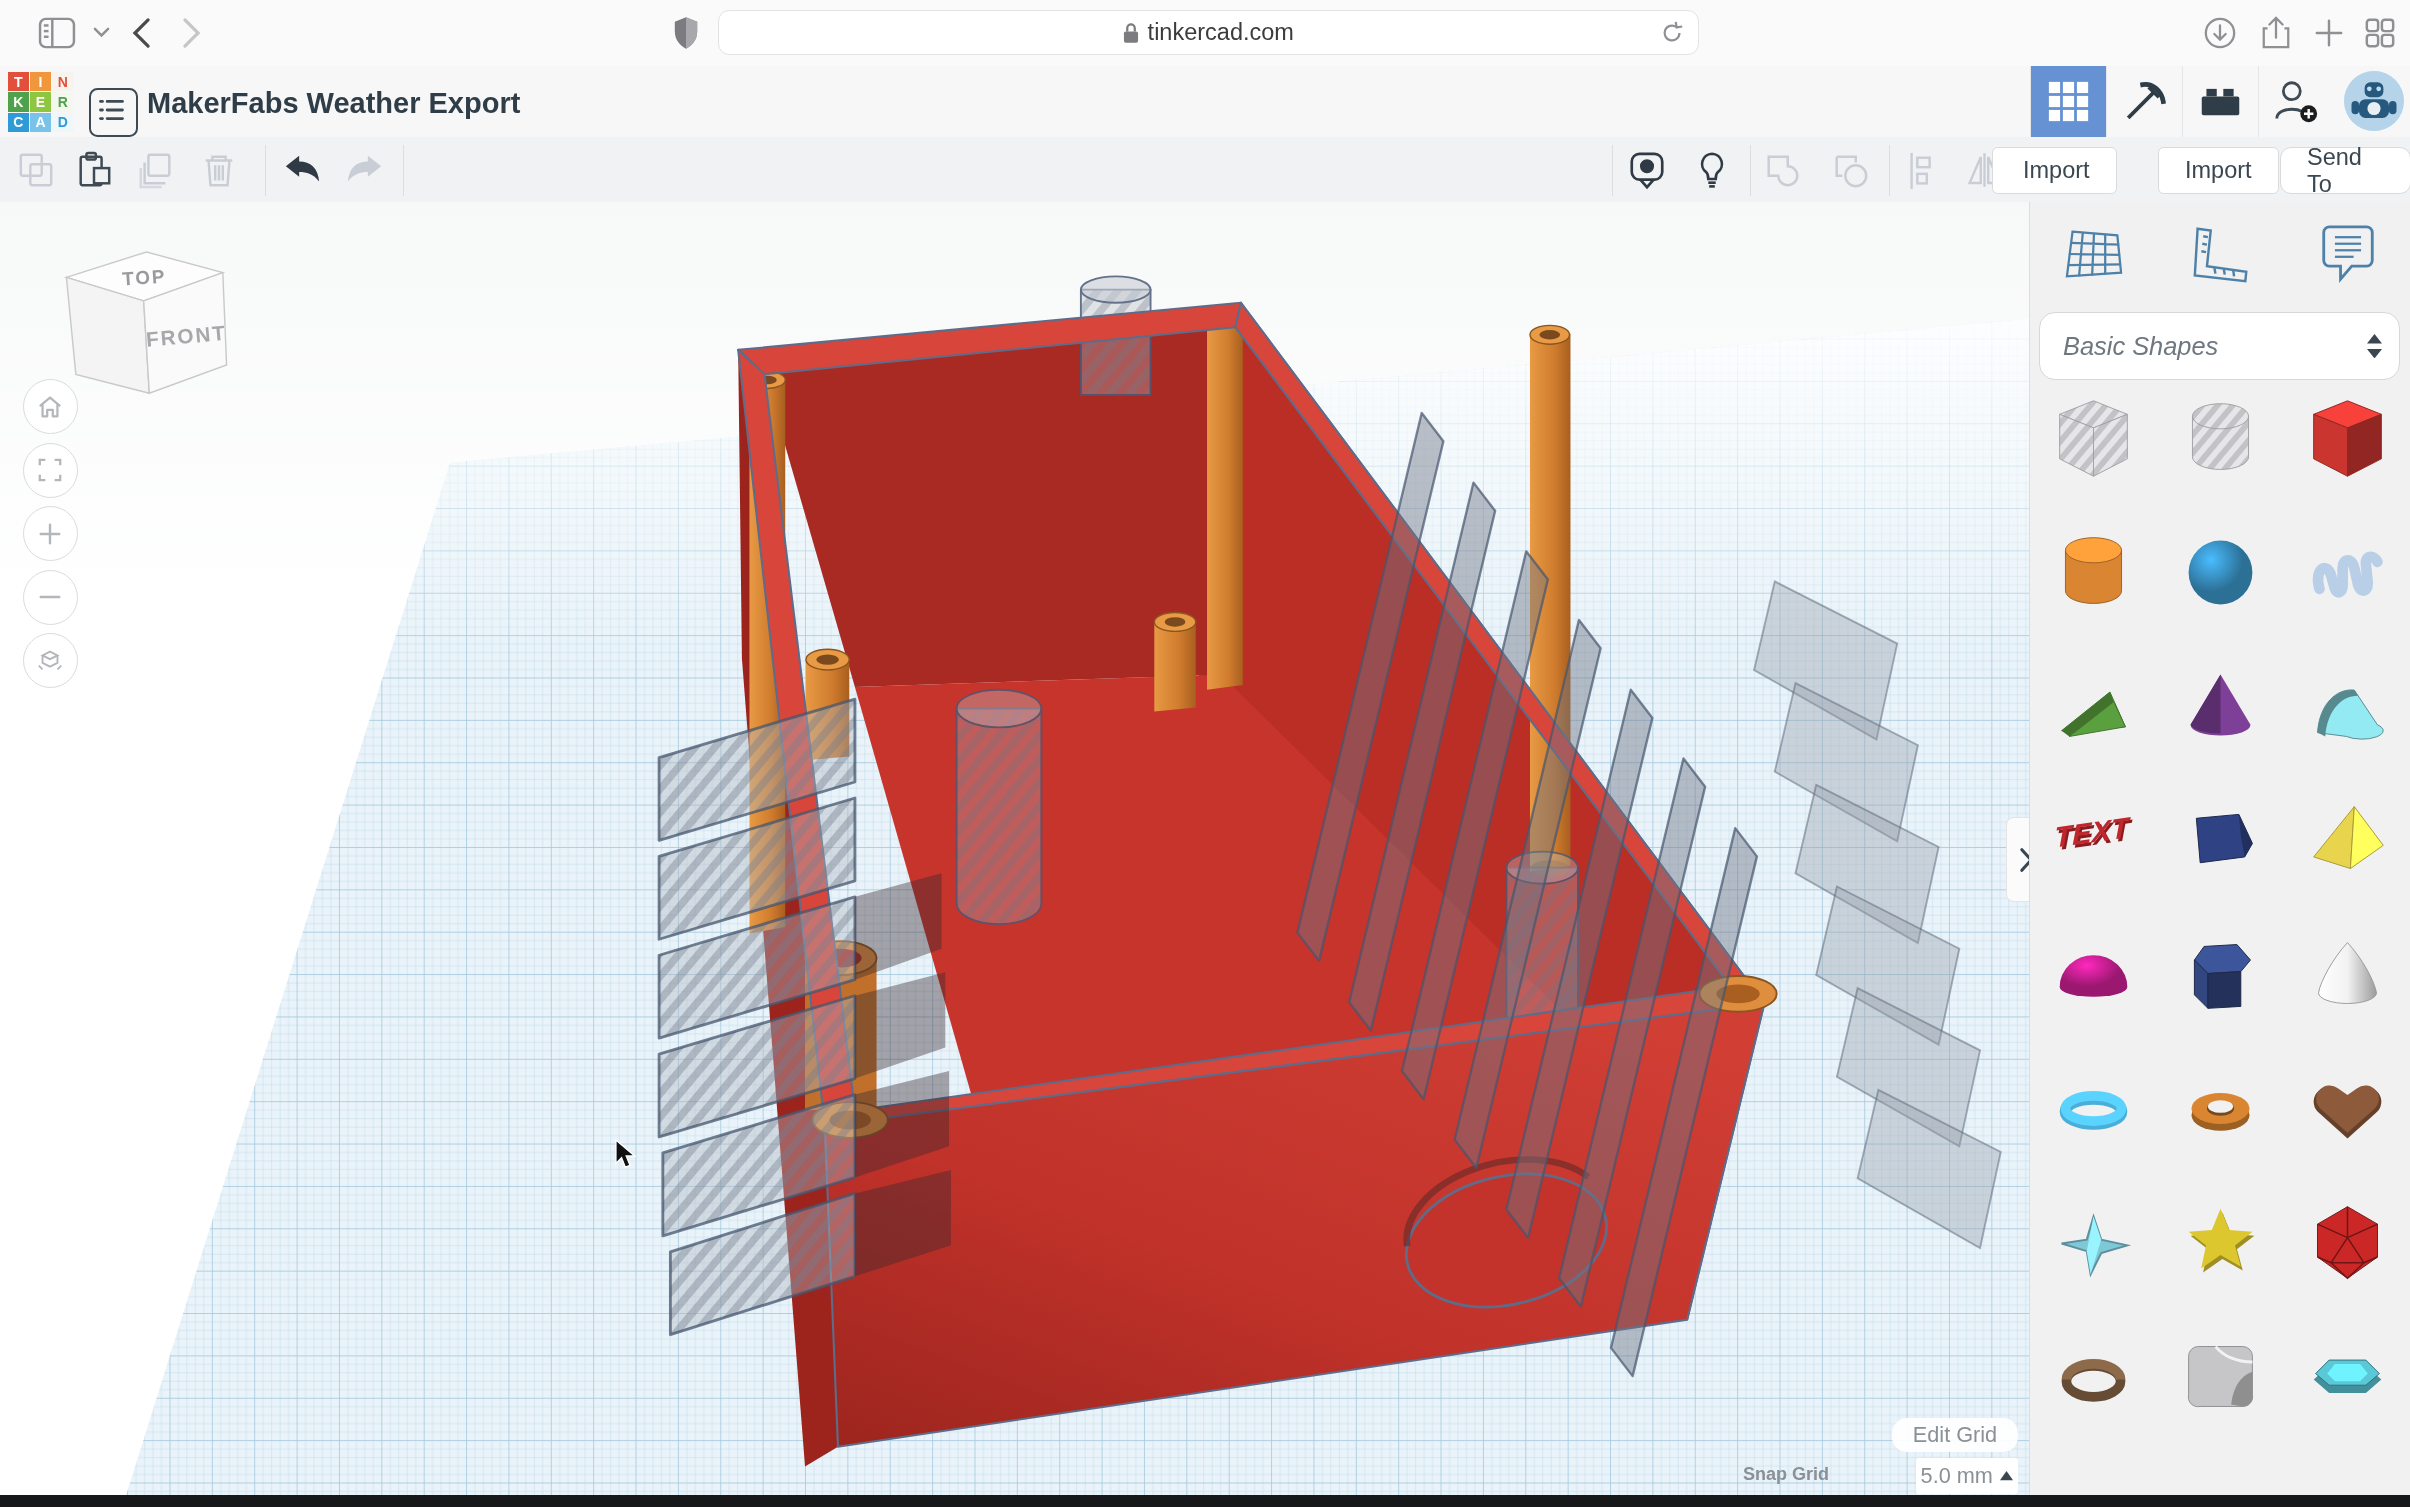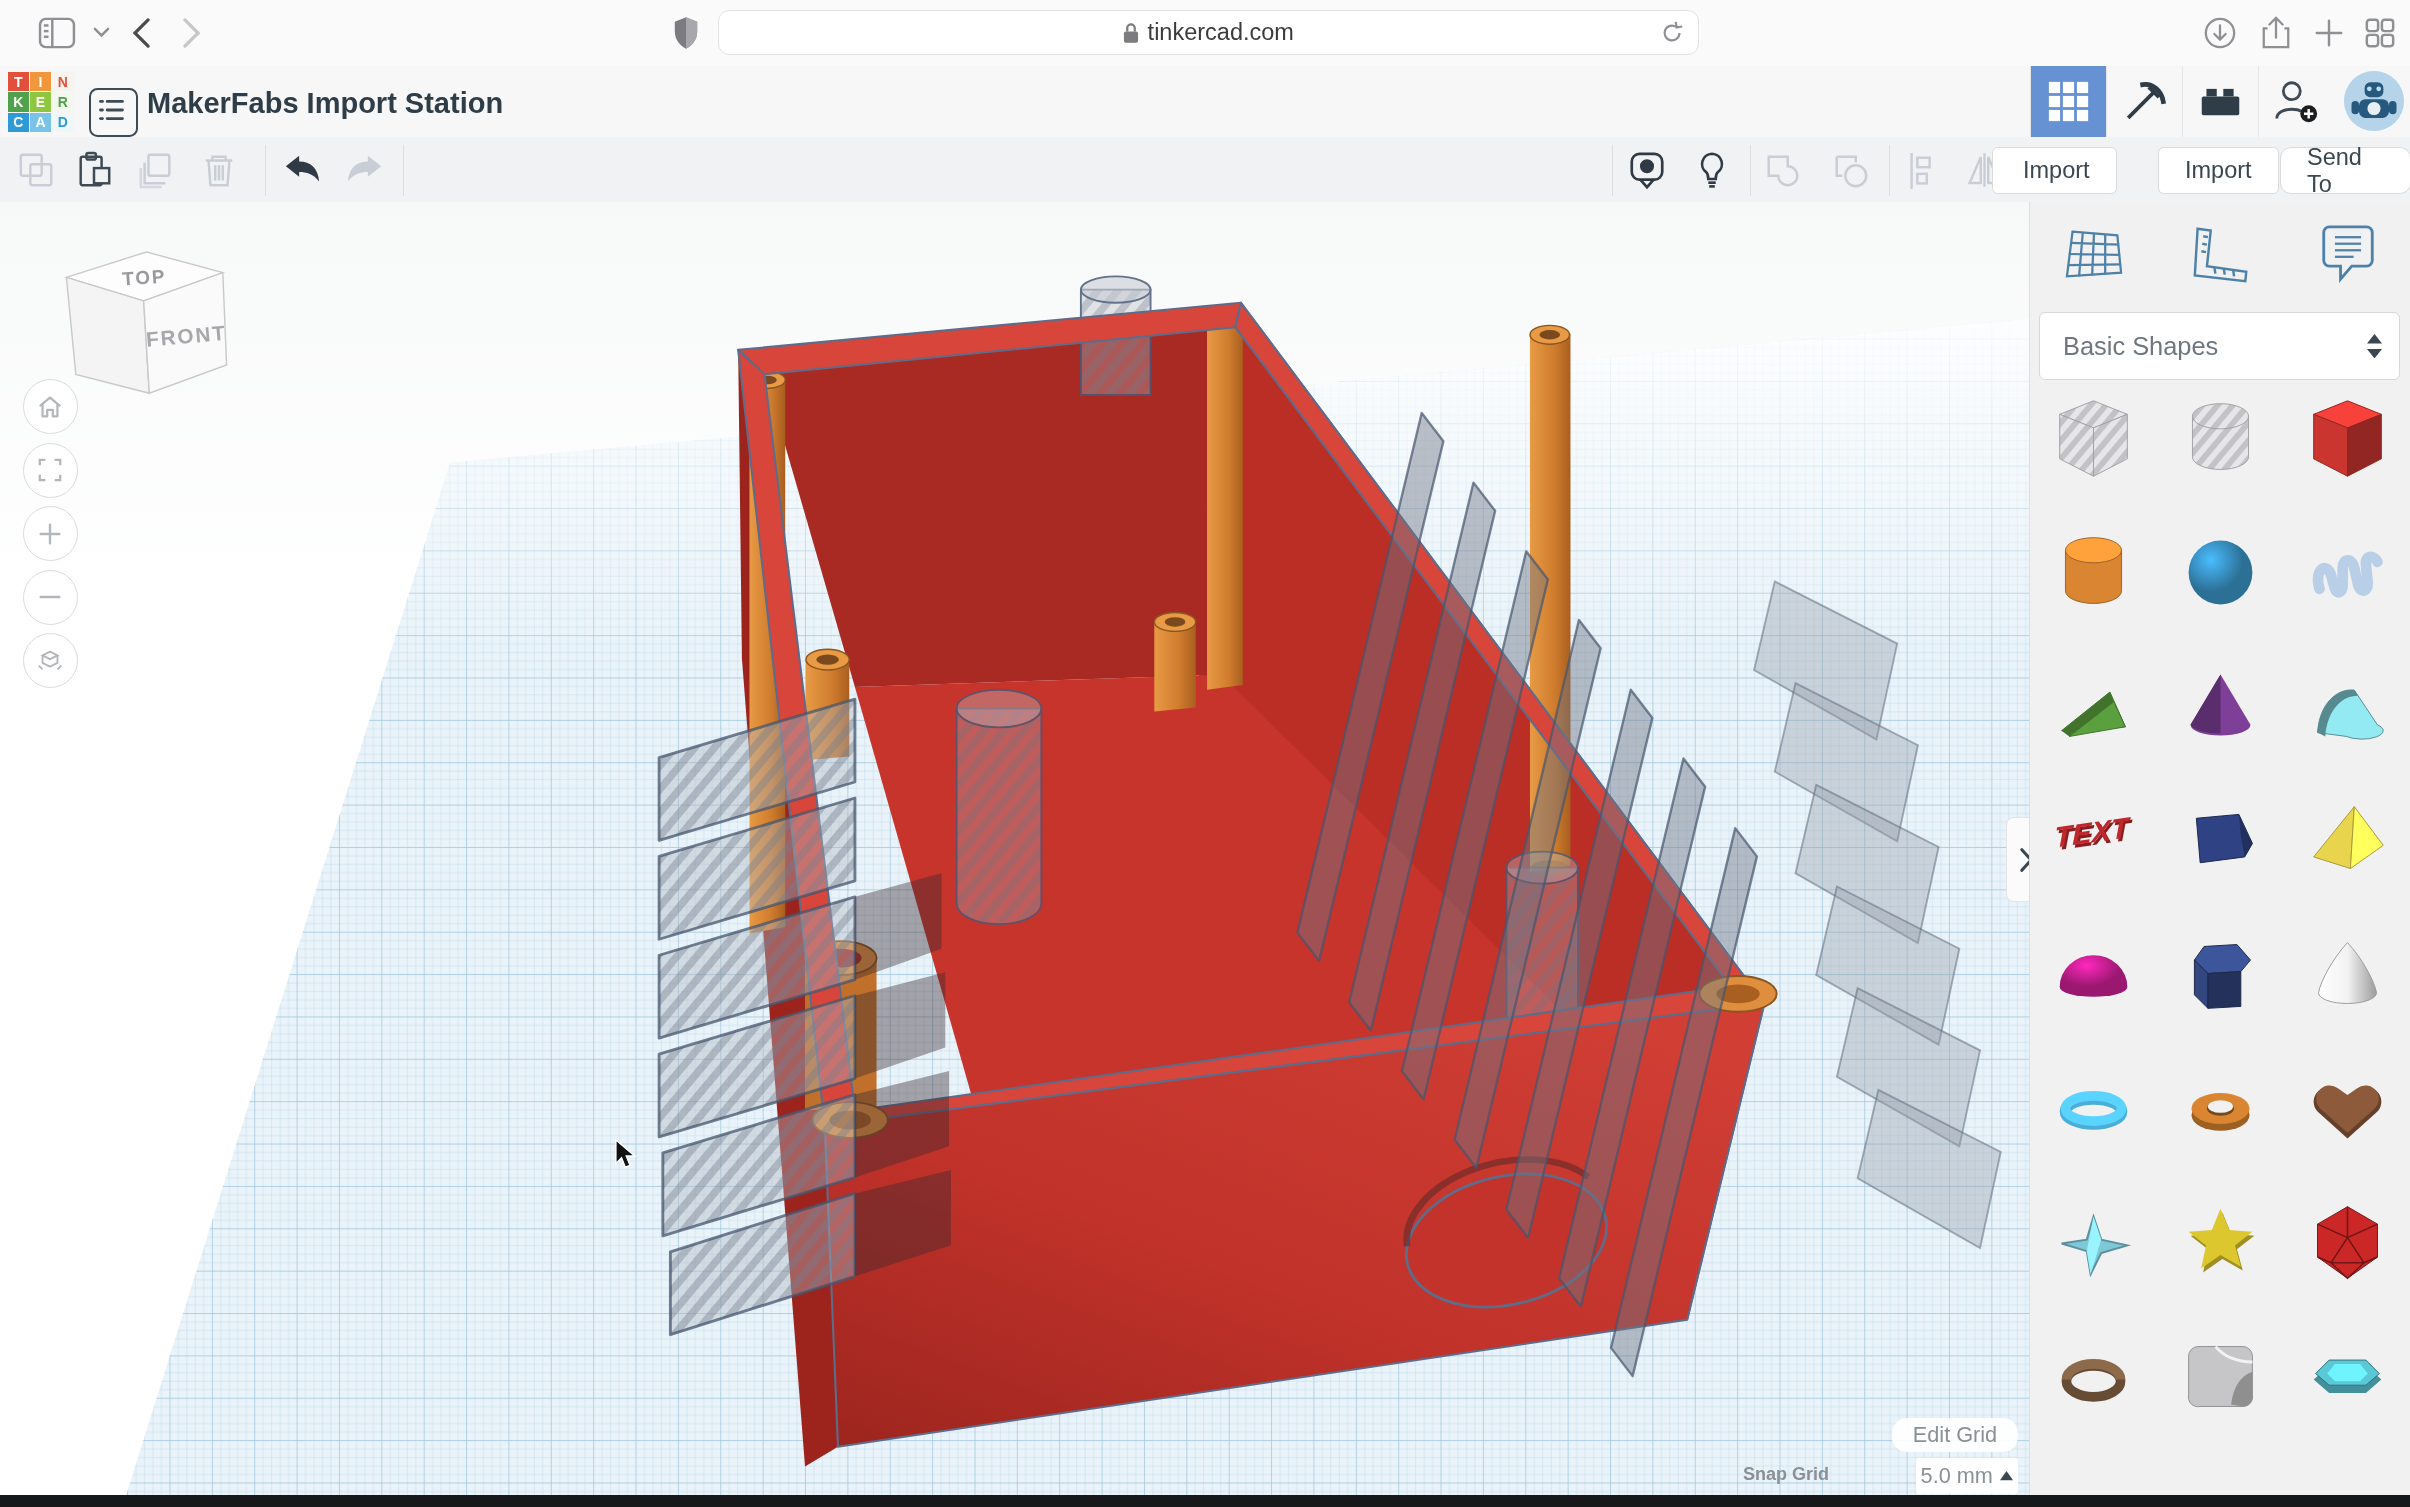--- a/index.html
+++ b/index.html
@@ -32,21 +32,21 @@
   .tb-ic{position:absolute;top:14px;}
   .tb-div{position:absolute;top:7.5px;width:0.9px;height:51px;background:#dcdee0;}
   .tb-btn{position:absolute;top:10.4px;height:45px;background:#fff;border:0.9px solid #d8dadc;border-radius:5.6px;
           color:#3a4750;font-size:23.5px;display:flex;align-items:center;justify-content:center;padding:0 26px;}
   
   .panel{position:absolute;left:2029px;top:202px;width:381px;height:1305px;background:#f1f1f2;
          border-left:0.9px solid #dcddde;}
   .panel-tools{position:absolute;left:0;top:13px;width:381px;display:flex;justify-content:space-around;}
   .panel-tool{width:77px;height:77px;display:flex;align-items:center;justify-content:center;}
   .cat-select{position:absolute;left:9.4px;top:110px;width:359px;height:66px;background:#fff;
-              border:0.9px solid #d6d7d9;border-radius:6px;display:flex;align-items:center;}
+              border:0.9px solid #d6d7d9;border-radius:16px;display:flex;align-items:center;font-style:italic;}
   .cat-select span{margin-left:22.6px;font-size:25.4px;color:#6e7780;flex:1;}
   .shape-grid{position:absolute;left:0;top:193px;width:381px;display:grid;
               grid-template-columns:repeat(3,1fr);row-gap:47px;justify-items:center;}
   .shape-tile{width:87px;height:87px;display:flex;align-items:center;justify-content:center;}
   
   .canvas{position:absolute;left:0;top:202px;width:2029px;height:1305px;
           background:linear-gradient(#f7f8f8, #ffffff 30%);}
   .scene{position:absolute;left:0;top:0;}
   .nav-col{position:absolute;left:22.6px;top:177px;display:flex;flex-direction:column;gap:8.5px;}
   .nav-btn{width:53px;height:53px;border-radius:50%;border:1.9px solid #d9dbdd;background:rgba(255,255,255,.9);
@@ -159,21 +159,21 @@
         <g stroke="#3e4a54" stroke-width="3" stroke-linecap="round">
           <line x1="10" y1="12" x2="12" y2="12"></line>
           <line x1="17" y1="12" x2="33" y2="12"></line>
           <line x1="10" y1="21" x2="12" y2="21"></line>
           <line x1="17" y1="21" x2="33" y2="21"></line>
           <line x1="10" y1="30" x2="12" y2="30"></line>
           <line x1="17" y1="30" x2="33" y2="30"></line>
         </g>
       </svg>
   </div>
-  <div class="doc-title">MakerFabs Import Station</div>
+  <div class="doc-title">MakerFabs Weather Export</div>
   <div class="hdr-right">
     <div class="hdr-btn active">
       <svg width="43" height="43" viewBox="0 0 46 46">
           <g fill="#fff">
             <rect x="2" y="2" width="12" height="12"></rect>
             <rect x="17" y="2" width="12" height="12"></rect>
             <rect x="32" y="2" width="12" height="12"></rect>
             <rect x="2" y="17" width="12" height="12"></rect>
             <rect x="17" y="17" width="12" height="12"></rect>
             <rect x="32" y="17" width="12" height="12"></rect>

